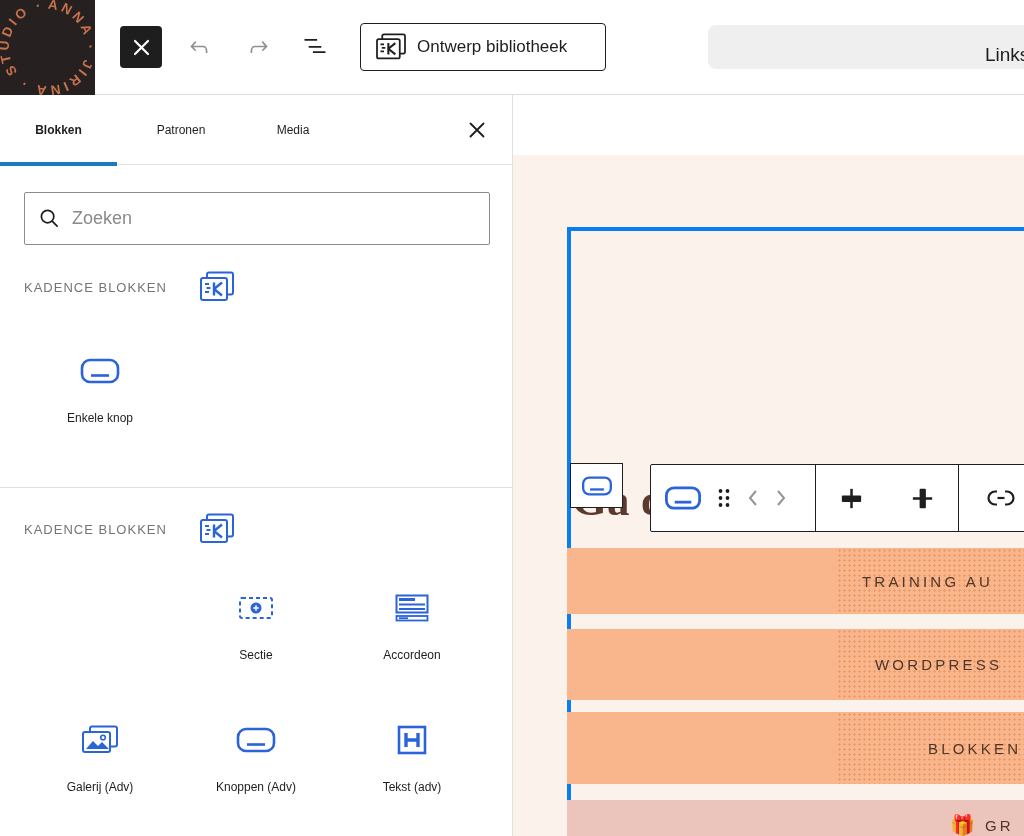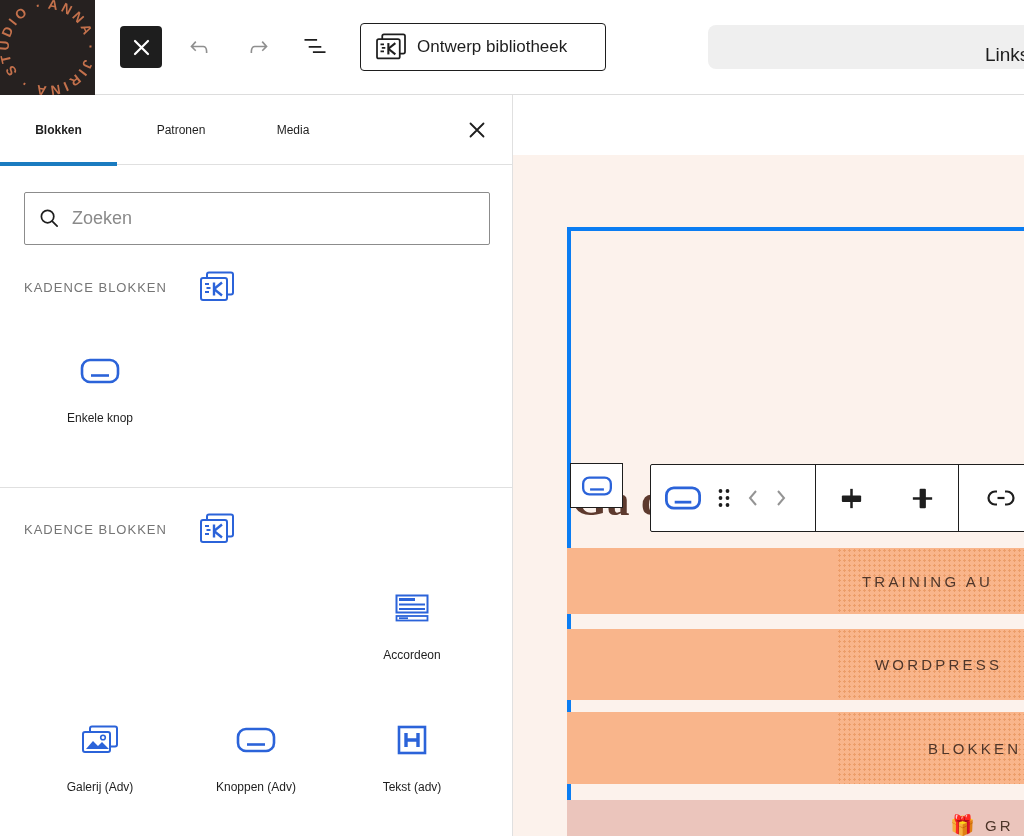--- a/index.html
+++ b/index.html
@@ -209,20 +209,30 @@
         </g>
         <g fill="#2b63d9">
           <rect x="6" y="12" width="4" height="2"></rect>
           <rect x="7.5" y="16" width="4" height="2"></rect>
           <rect x="6" y="20" width="4" height="2"></rect>
         </g>
       </svg>
     </div>
 
 
+    <div class="block-cell" id="cell-sectie">
+      <div class="bicon">
+        <svg width="36" height="24" viewBox="0 0 36 24">
+          <rect x="2" y="2" width="32" height="20" rx="2" fill="none" stroke="currentColor" stroke-width="2" stroke-dasharray="4 3"></rect>
+          <circle cx="18" cy="12" r="5.5" fill="currentColor"></circle>
+          <path d="M18 9.2 v5.6 M15.2 12 h5.6" stroke="#fff" stroke-width="1.5"></path>
+        </svg>
+      </div>
+      <div class="blabel">Sectie</div>
+    </div>
 
     <div class="block-cell" id="cell-accordeon">
       <div class="bicon">
         <svg width="34" height="28" viewBox="0 0 34 28">
           <rect x="1.5" y="1.5" width="31" height="17" fill="none" stroke="currentColor" stroke-width="2"></rect>
           <rect x="4" y="4" width="16" height="3" fill="currentColor"></rect>
           <line x1="4" y1="10.5" x2="30" y2="10.5" stroke="currentColor" stroke-width="2"></line>
           <line x1="4" y1="15" x2="30" y2="15" stroke="currentColor" stroke-width="2"></line>
           <rect x="1.5" y="22" width="31" height="4.5" fill="none" stroke="currentColor" stroke-width="1.8"></rect>
           <line x1="4" y1="24.2" x2="13" y2="24.2" stroke="currentColor" stroke-width="1.8"></line>

